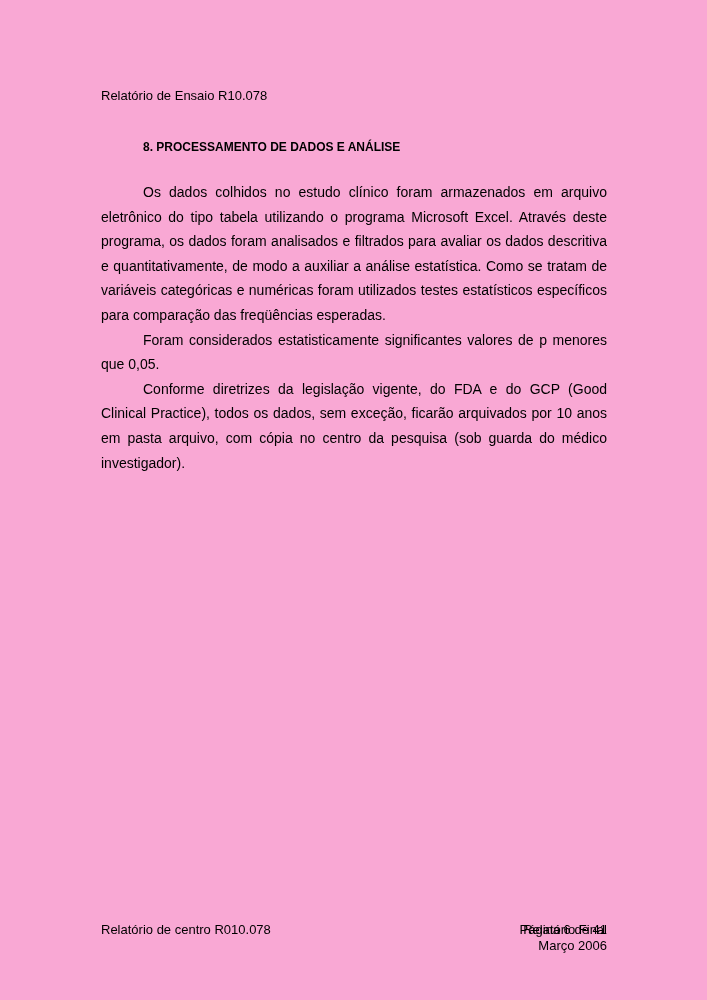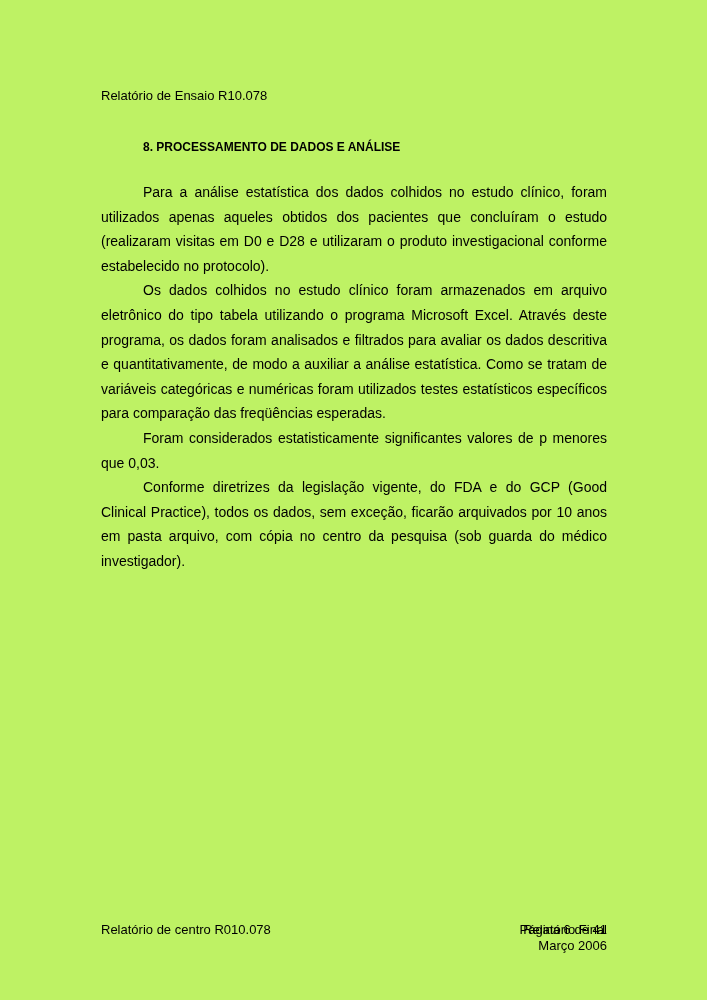--- a/index.html
+++ b/index.html
@@ -1,21 +1,21 @@
 <!DOCTYPE html>
 <html><head>
 <meta charset="utf-8">
 <style>
   * { margin: 0; padding: 0; box-sizing: border-box; }
   html, body { background: #ffffff; }
   .page {
     position: relative;
     width: 707px;
     height: 1000px;
-    background: #bef264;
+    background: #f9a8d4;
     font-family: "Liberation Sans", "DejaVu Sans", sans-serif;
     color: #000000;
     overflow: hidden;
   }
   .header {
     position: absolute;
     top: 88px;
     left: 101px;
     font-size: 13px;
     line-height: 16px;
@@ -76,23 +76,22 @@
 </head>
 <body>
 
 <div class="page">
 
   <div class="header">Relatório de Ensaio R10.078</div>
 
   <div class="title">8. PROCESSAMENTO DE DADOS E ANÁLISE</div>
 
   <div class="body-text">
-    <p>Para a análise estatística dos dados colhidos no estudo clínico, foram utilizados apenas aqueles obtidos dos pacientes que concluíram o estudo (realizaram visitas em D0 e D28 e utilizaram o produto investigacional conforme estabelecido no protocolo).</p>
     <p>Os dados colhidos no estudo clínico foram armazenados em arquivo eletrônico do tipo tabela utilizando o programa Microsoft Excel. Através deste programa, os dados foram analisados e filtrados para avaliar os dados descritiva e quantitativamente, de modo a auxiliar a análise estatística. Como se tratam de variáveis categóricas e numéricas foram utilizados testes estatísticos específicos para comparação das freqüências esperadas.</p>
-    <p>Foram considerados estatisticamente significantes valores de p menores que 0,03.</p>
+    <p>Foram considerados estatisticamente significantes valores de p menores que 0,05.</p>
     <p>Conforme diretrizes da legislação vigente, do FDA e do GCP (Good Clinical Practice), todos os dados, sem exceção, ficarão arquivados por 10 anos em pasta arquivo, com cópia no centro da pesquisa (sob guarda do médico investigador).</p>
   </div>
 
   <div class="footer">
     <span class="f-left">Relatório de centro R010.078</span>
     <div class="f-center">
       <div>Relatório Final</div>
       <div>Março 2006</div>
     </div>
     <span class="f-right">Página 6 de 41</span>

